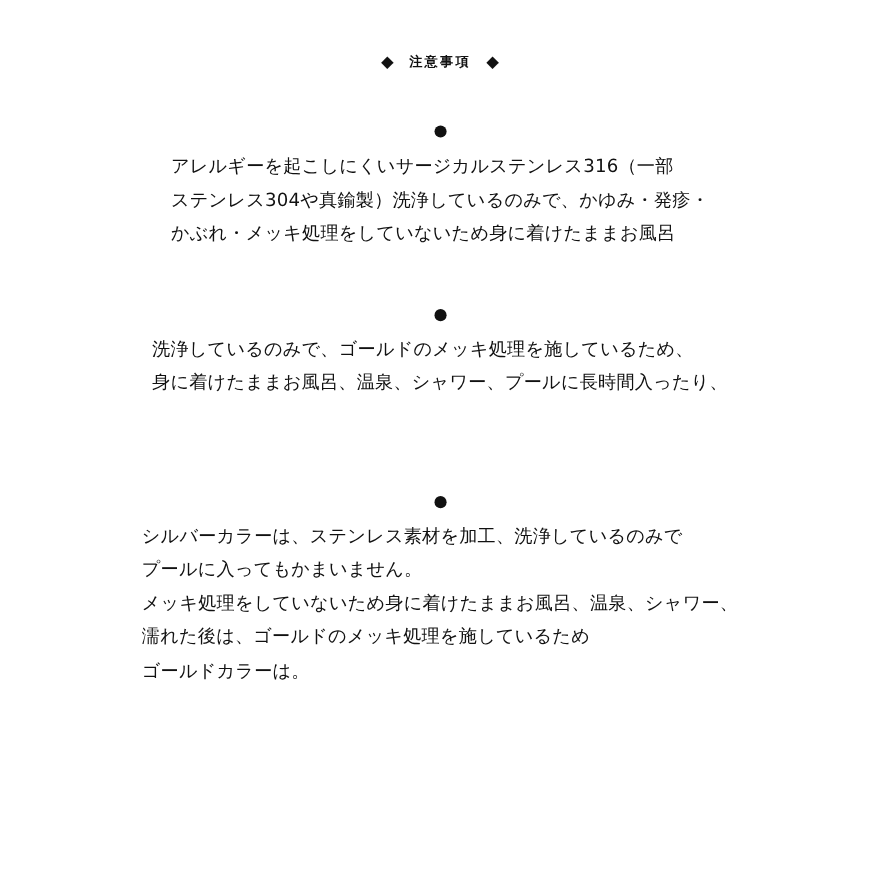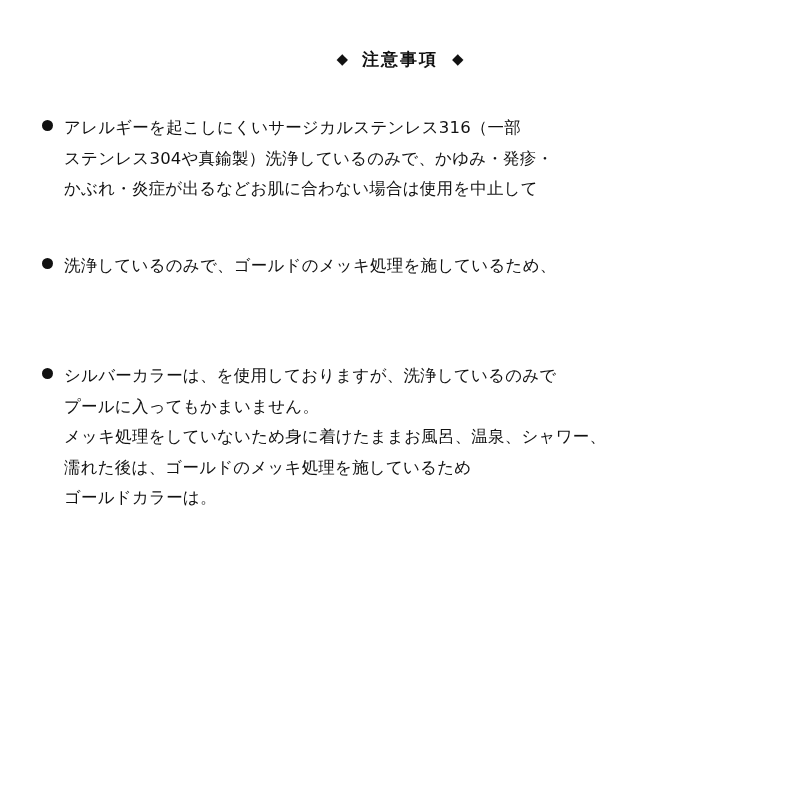--- a/index.html
+++ b/index.html
@@ -27,33 +27,34 @@
     justify-content: center;
     gap: 14px;
     margin-bottom: 42px;
   }
   .title-diamond {
     font-size: 15px;
     line-height: 1;
     color: #111111;
   }
   .title-text {
-    font-size: 17px;
+    font-size: 12px;
     font-weight: 700;
     letter-spacing: 2px;
     color: #111111;
   }
   .notes {
     padding: 0 2px;
   }
   .note {
     display: flex;
-    align-items: flex-start;
+    align-items: center;
     gap: 11px;
     margin-bottom: 46px;
+    flex-direction: column;
   }
   .note:last-child {
     margin-bottom: 0;
   }
   .note-bullet {
     flex: 0 0 auto;
     width: 11px;
     height: 11px;
     border-radius: 50%;
     background: #111111;
@@ -84,37 +85,38 @@
     <span class="title-diamond">◆</span>
   </div>
 
   <div class="notes">
 
     <div class="note">
       <span class="note-bullet"></span>
       <div class="note-body">
         <div class="note-line">アレルギーを起こしにくいサージカルステンレス316（一部</div>
         <div class="note-line">ステンレス304や真鍮製）洗浄しているのみで、かゆみ・発疹・</div>
-        <div class="note-line">かぶれ・炎症が出るなどお肌に合わない場合は使用を中止して</div>
+        <div class="note-line">かぶれ・メッキ処理をしていないため身に着けたままお風呂</div>
       </div>
     </div>
 
     <div class="note">
       <span class="note-bullet"></span>
       <div class="note-body">
         <div class="note-line">洗浄しているのみで、ゴールドのメッキ処理を施しているため、</div>
+        <div class="note-line">身に着けたままお風呂、温泉、シャワー、プールに長時間入ったり、</div>
       </div>
     </div>
 
     <div class="spacer-lg"></div>
 
     <div class="note">
       <span class="note-bullet"></span>
       <div class="note-body">
-        <div class="note-line">シルバーカラーは、を使用しておりますが、洗浄しているのみで</div>
+        <div class="note-line">シルバーカラーは、ステンレス素材を加工、洗浄しているのみで</div>
         <div class="note-line">プールに入ってもかまいません。</div>
         <div class="note-line">メッキ処理をしていないため身に着けたままお風呂、温泉、シャワー、</div>
         <div class="note-line">濡れた後は、ゴールドのメッキ処理を施しているため</div>
         <div class="note-line">ゴールドカラーは。</div>
       </div>
     </div>
 
   </div>
 </div>
 

